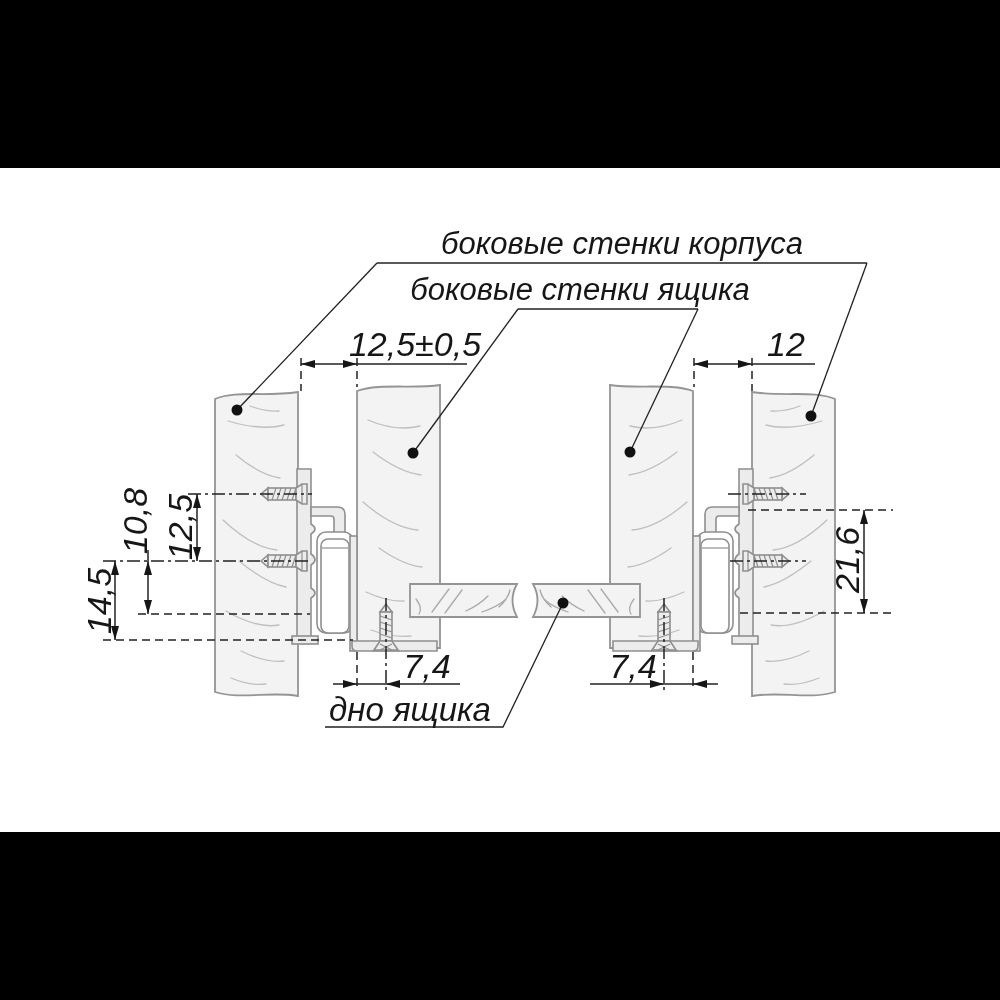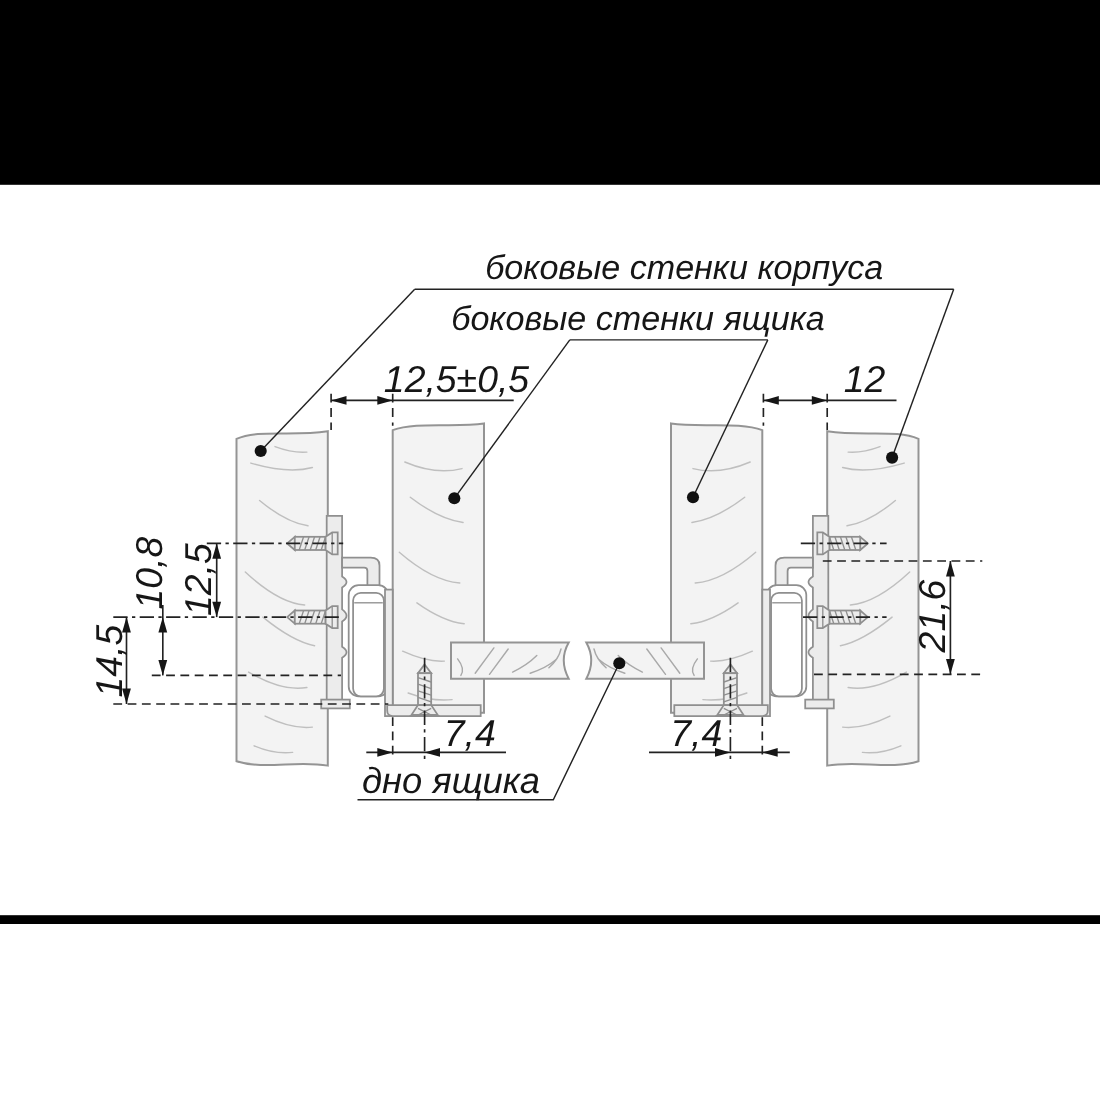--- a/index.html
+++ b/index.html
@@ -1,16 +1,16 @@
 <!DOCTYPE html>
 <html><head>
 <meta charset="utf-8">
 <style>
   html,body{margin:0;padding:0;background:#ffffff;}
-  .stage{position:relative;width:1000px;height:840px;overflow:hidden;background:#ffffff;}
+  .stage{position:relative;width:1000px;height:1000px;overflow:hidden;background:#ffffff;}
   svg{display:block;}
   .t{font-family:"Liberation Sans",sans-serif;font-style:italic;fill:#161616;}
   .t31{font-size:31px;}
   .t33{font-size:33px;}
   .t34{font-size:34px;}
   .dim{stroke:#222222;stroke-width:1.5;fill:none;}
   .dash{stroke-dasharray:8 5;}
   .dd{stroke-dasharray:13 4 3 4;}
   .ldr{stroke:#222222;stroke-width:1.3;fill:none;}
   .arw{fill:#161616;stroke:none;}

